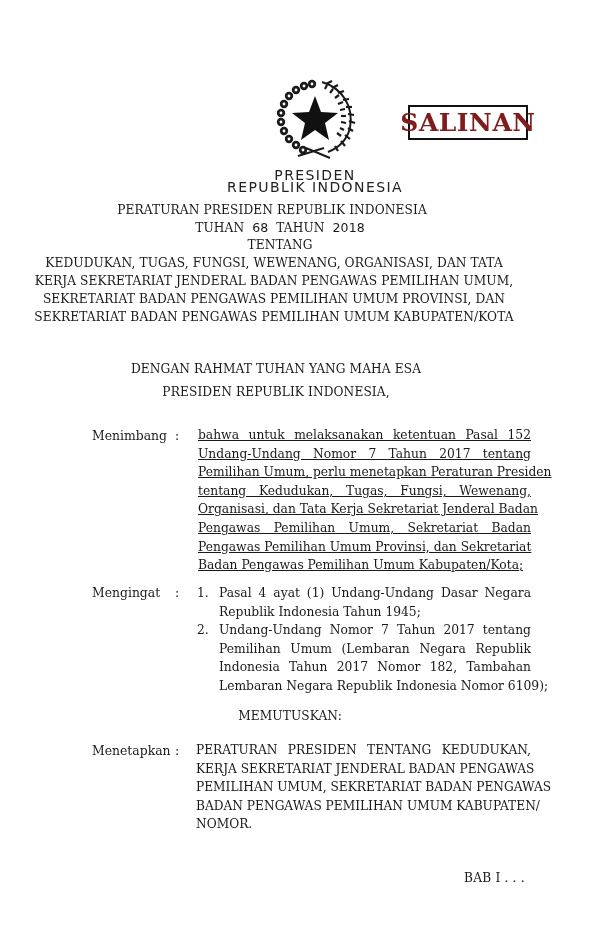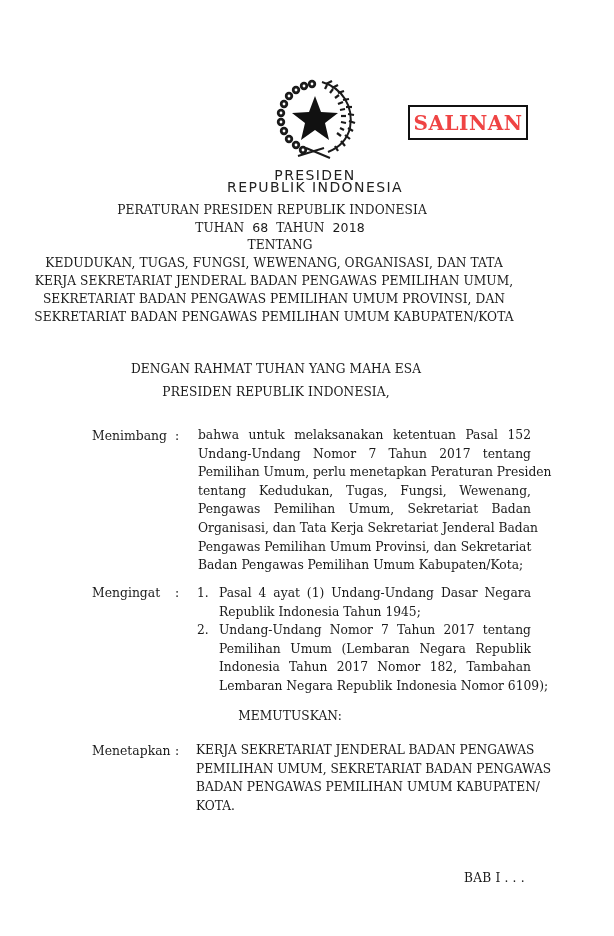--- a/index.html
+++ b/index.html
@@ -2,21 +2,21 @@
 <html><head>
 <meta charset="utf-8">
 <style>
   html, body { margin:0; padding:0; background:#ffffff; }
   body { width:614px; height:936px; position:relative; overflow:hidden;
          font-family:"DejaVu Serif", "Liberation Serif", serif; color:#1a1a1a; }
   .abs { position:absolute; }
   .emblem { left:272px; top:76px; width:86px; height:86px; }
   .salinan-box { left:408px; top:105px; width:116px; height:31px; border:2px solid #111;
                  display:flex; align-items:center; justify-content:center; }
-  .salinan-box span { font-family:"DejaVu Serif", serif; font-weight:bold; font-size:20px; letter-spacing:0.5px; color:#ef4444; }
+  .salinan-box span { font-family:"DejaVu Serif", serif; font-weight:bold; font-size:25px; letter-spacing:0.5px; color:#7f1d1d; }
   .presiden-hdr { left:208px; width:214px; text-align:center; font-family:"DejaVu Sans", sans-serif;
                   font-size:14px; letter-spacing:1.4px; color:#222; }
   .center-line { left:0; width:544px; text-align:center; font-size:12.2px; letter-spacing:0.1px; white-space:nowrap; }
   .title-num { font-family:"DejaVu Sans", sans-serif; font-size:12.5px; }
   .label { left:92px; font-size:12.4px;text-align:center; }
   .colon { font-size:12.4px; }
   .body-block { left:198px; width:333px; font-size:12.3px; line-height:18.6px; text-align:justify; }
   .body-block .ln { display:block; text-align:justify; text-align-last:justify; white-space:nowrap; }
   .body-block .ln.last { text-align-last:left; }
   .list-item { position:absolute; left:197px; width:334px; font-size:12.3px; line-height:18.6px; }
@@ -108,27 +108,27 @@
 <div class="abs center-line caps" style="top:256px; left:2px;">KEDUDUKAN, TUGAS, FUNGSI, WEWENANG, ORGANISASI, DAN TATA</div>
 <div class="abs center-line caps" style="top:274px; left:2px;">KERJA SEKRETARIAT JENDERAL BADAN PENGAWAS PEMILIHAN UMUM,</div>
 <div class="abs center-line caps" style="top:292px; left:2px;">SEKRETARIAT BADAN PENGAWAS PEMILIHAN UMUM PROVINSI, DAN</div>
 <div class="abs center-line caps" style="top:310px; left:2px;">SEKRETARIAT BADAN PENGAWAS PEMILIHAN UMUM KABUPATEN/KOTA</div>
 
 <div class="abs center-line" style="top:362px; left:4px;">DENGAN RAHMAT TUHAN YANG MAHA ESA</div>
 <div class="abs center-line" style="top:385px; left:4px;">PRESIDEN REPUBLIK INDONESIA,</div>
 
 <div class="abs label" style="top:428px;">Menimbang</div>
 <div class="abs colon" style="top:428px; left:175px;">:</div>
-<div class="abs body-block" style="top:426px;">
+<div class="abs body-block" style="top:426px;text-decoration:underline;">
   <span class="ln">bahwa untuk melaksanakan ketentuan Pasal 152</span>
   <span class="ln">Undang-Undang Nomor 7 Tahun 2017 tentang</span>
   <span class="ln">Pemilihan Umum, perlu menetapkan Peraturan Presiden</span>
   <span class="ln">tentang Kedudukan, Tugas, Fungsi, Wewenang,</span>
+  <span class="ln">Organisasi, dan Tata Kerja Sekretariat Jenderal Badan</span>
   <span class="ln">Pengawas Pemilihan Umum, Sekretariat Badan</span>
-  <span class="ln">Organisasi, dan Tata Kerja Sekretariat Jenderal Badan</span>
   <span class="ln">Pengawas Pemilihan Umum Provinsi, dan Sekretariat</span>
   <span class="ln last">Badan Pengawas Pemilihan Umum Kabupaten/Kota;</span>
 </div>
 
 <div class="abs label" style="top:585px;">Mengingat</div>
 <div class="abs colon" style="top:585px; left:175px;">:</div>
 <div class="list-item" style="top:584px; height:38px;">
   <span class="num">1.</span>
   <div class="txt">
     <span class="ln">Pasal 4 ayat (1) Undang-Undang Dasar Negara</span>
@@ -143,19 +143,20 @@
     <span class="ln">Indonesia Tahun 2017 Nomor 182, Tambahan</span>
     <span class="ln last">Lembaran Negara Republik Indonesia Nomor 6109);</span>
   </div>
 </div>
 
 <div class="abs center-line" style="top:709px; left:18px;">MEMUTUSKAN:</div>
 
 <div class="abs label" style="top:743px;">Menetapkan</div>
 <div class="abs colon" style="top:743px; left:175px;">:</div>
 <div class="abs body-block caps" style="top:741px; left:196px; width:335px;">
+  <span class="ln">PERATURAN PRESIDEN TENTANG KEDUDUKAN,</span>
   <span class="ln">KERJA SEKRETARIAT JENDERAL BADAN PENGAWAS</span>
   <span class="ln">PEMILIHAN UMUM, SEKRETARIAT BADAN PENGAWAS</span>
   <span class="ln">BADAN PENGAWAS PEMILIHAN UMUM KABUPATEN/</span>
-  <span class="ln last">KOTA.</span>
+  <span class="ln last">NOMOR.</span>
 </div>
 
 <div class="abs footer-next">BAB I . . .</div>
 
 </body></html>

